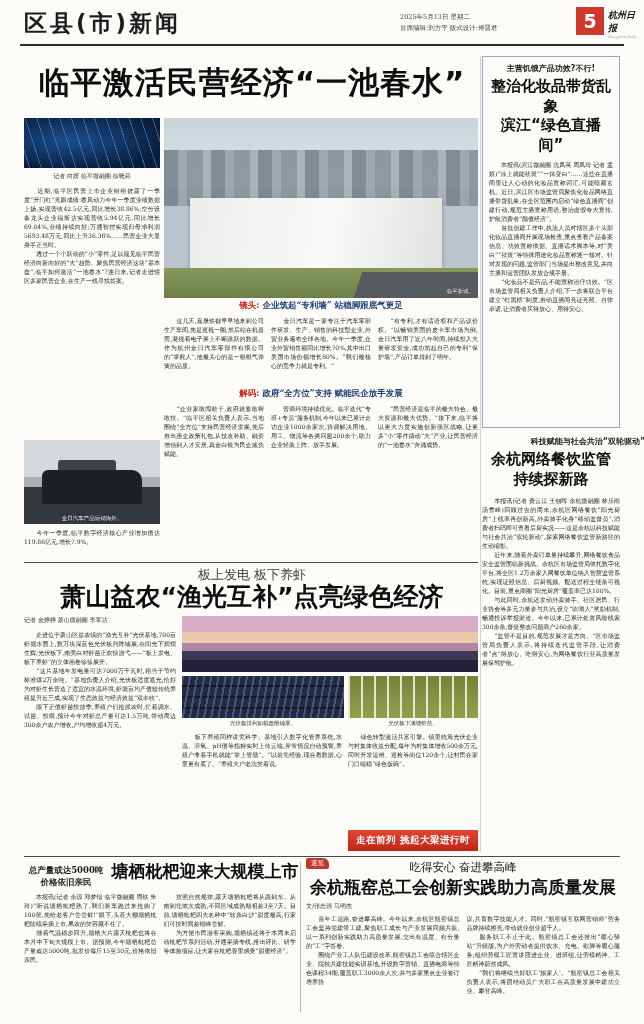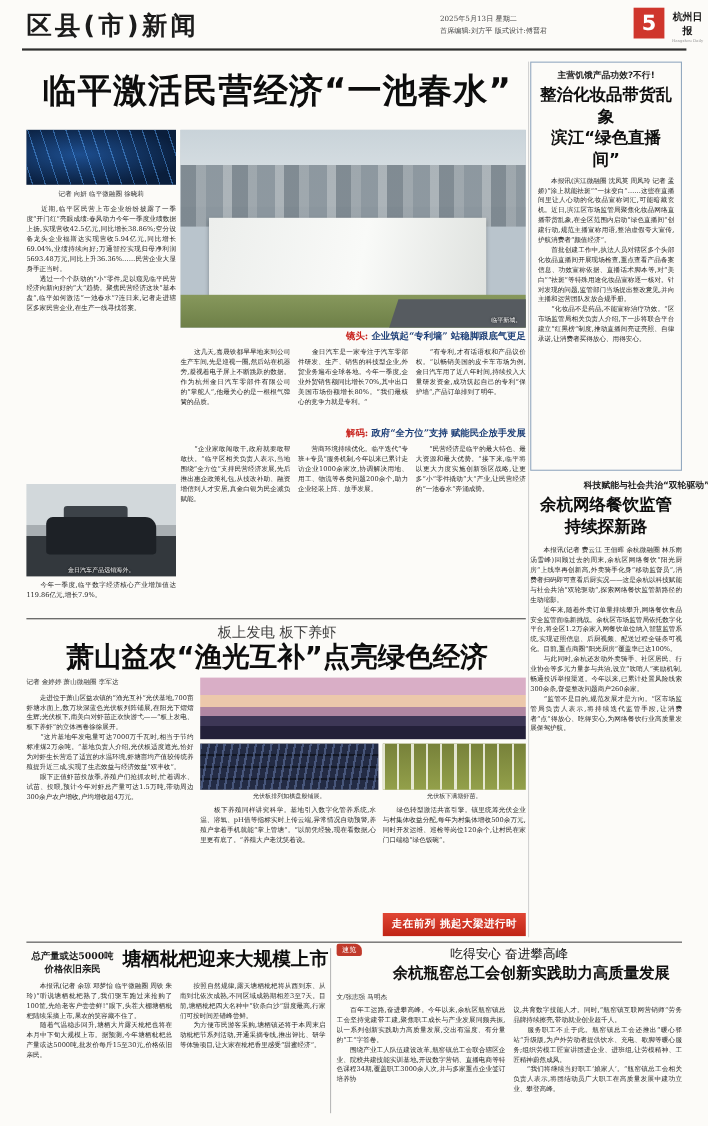--- a/index.html
+++ b/index.html
@@ -6,34 +6,34 @@
   #page{position:relative;width:644px;height:1024px;margin:0 auto;background:#fcfbf8;
         font-family:"DejaVu Serif",serif;color:#2b2b2b;overflow:hidden;}
   .abs{position:absolute;}
   
   .section-title{left:24px;top:8px;font-family:"DejaVu Sans",sans-serif;font-size:23px;
                  font-weight:700;color:#1c1c1c;letter-spacing:3px;}
   .header-right{left:400px;top:12px;width:170px;text-align:left;font-size:6.5px;line-height:1.7;color:#444;}
   .page-num{left:576px;top:7px;width:28px;height:28px;background:#cf362c;color:#fff;
             display:flex;align-items:center;justify-content:center;font-family:"DejaVu Sans",sans-serif;
             font-size:19px;font-weight:700;}
-  .masthead{left:608px;top:9px;width:34px;text-align:center;}
+  .masthead{left:608px;top:9px;width:34px;text-align:left;font-style:italic;}
   .masthead .cn{font-size:9px;font-weight:700;color:#111;letter-spacing:0;}
   .masthead .en{font-size:3.5px;color:#999;}
   .header-rule{left:20px;top:44px;width:604px;height:2px;background:#2e2e2e;}
   
   .kicker-row{display:flex;align-items:center;justify-content:center;gap:10px;}
   .kicker-row .kline{height:2px;width:95px;background:#2c4a7c;}
   .kicker-txt{font-size:12.5px;font-weight:700;color:#151515;}
   .headline{font-family:"DejaVu Sans",sans-serif;font-weight:900;color:#0d0d0d;text-align:center;}
   .body-txt{font-size:6px;line-height:1.5;text-align:justify;white-space:pre-wrap;overflow:hidden;color:#262626;}
   .byline{font-size:6px;color:#333;}
   .cols{display:flex;gap:7px;}
   .cols .col{flex:1;overflow:hidden;}
-  .subhead{text-align:right;font-size:8.5px;font-weight:700;}
+  .subhead{text-align:center;font-size:8.5px;font-weight:700;}
   .subhead .lbl{color:#c8231d;}
   .subhead .txt{color:#1d3f77;}
   .caption{font-size:5.5px;color:#333;text-align:center;}
   .divider-h{background:#4a4a4a;height:1px;}
   .divider-v{background:#b9b9b9;width:1px;}
   
   .photo{overflow:hidden;}
   .tech-photo{left:24px;top:118px;width:136px;height:50px;
      background:radial-gradient(ellipse at 35% 45%,#1d4e8f,#0a1e3c 75%);}
   .tech-photo .streaks{position:absolute;inset:0;
@@ -75,21 +75,21 @@
   .side2-kicker{left:482px;top:436px;width:138px;padding-left:37px;}
   .side2-headline{left:482px;top:450px;width:138px;}
   .side2-body{left:482px;top:496px;width:138px;height:356px;}
   
   .pipa-kicker{left:24px;top:864px;width:84px;text-align:center;font-size:8.5px;font-weight:700;line-height:1.45;color:#1c1c1c;}
   .pipa-headline{left:110px;top:860px;width:190px;font-size:17px;}
   .pipa-cols{left:24px;top:892px;width:272px;height:120px;}
   .tag{left:306px;top:858px;background:#c0392b;color:#fff;font-size:6.5px;padding:1px 5px;border-radius:2px 6px 2px 2px;
        font-family:"DejaVu Sans",sans-serif;}
   .pingyao-kicker{left:306px;top:860px;width:314px;text-align:center;font-size:11.5px;color:#161616;}
-  .pingyao-headline{left:306px;top:876px;width:314px;font-size:14px;margin-left:20px;}
+  .pingyao-headline{left:306px;top:876px;width:314px;font-size:17px;}
   .pingyao-byline{left:306px;top:902px;width:160px;}
   .pingyao-cols{left:306px;top:914px;width:314px;height:100px;}
 </style>
 </head>
 <body>
 
 <div id="page">
 
   <div class="abs section-title">区县(市)新闻</div>
   <div class="abs header-right">

